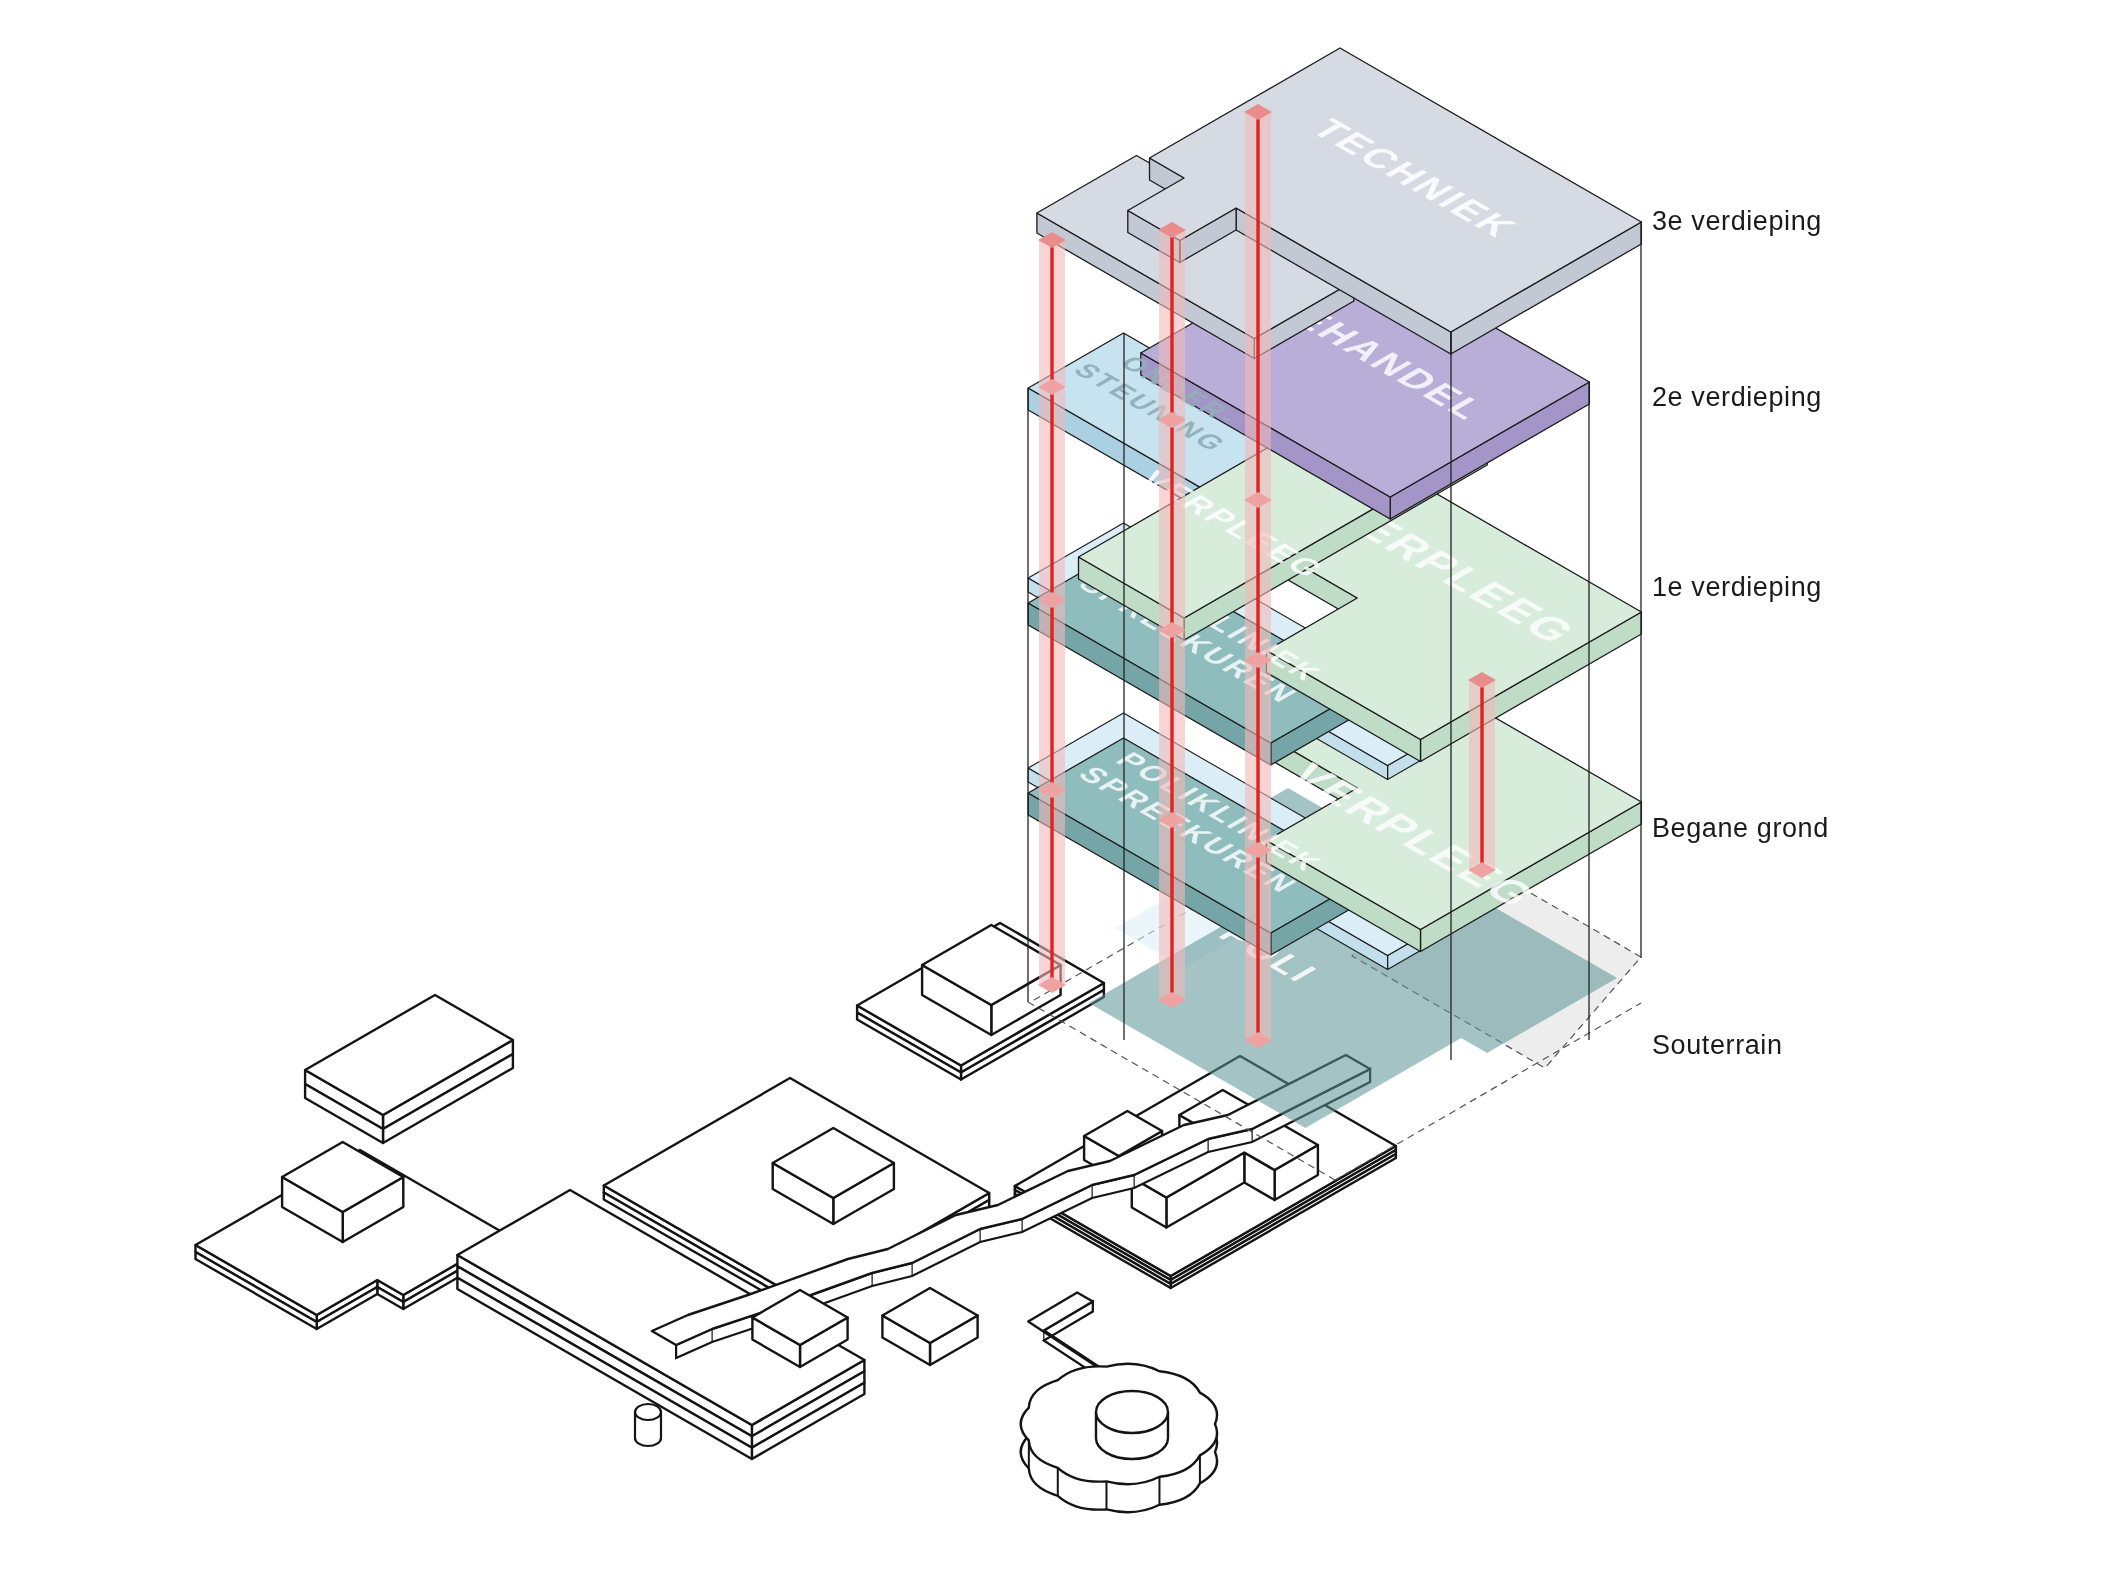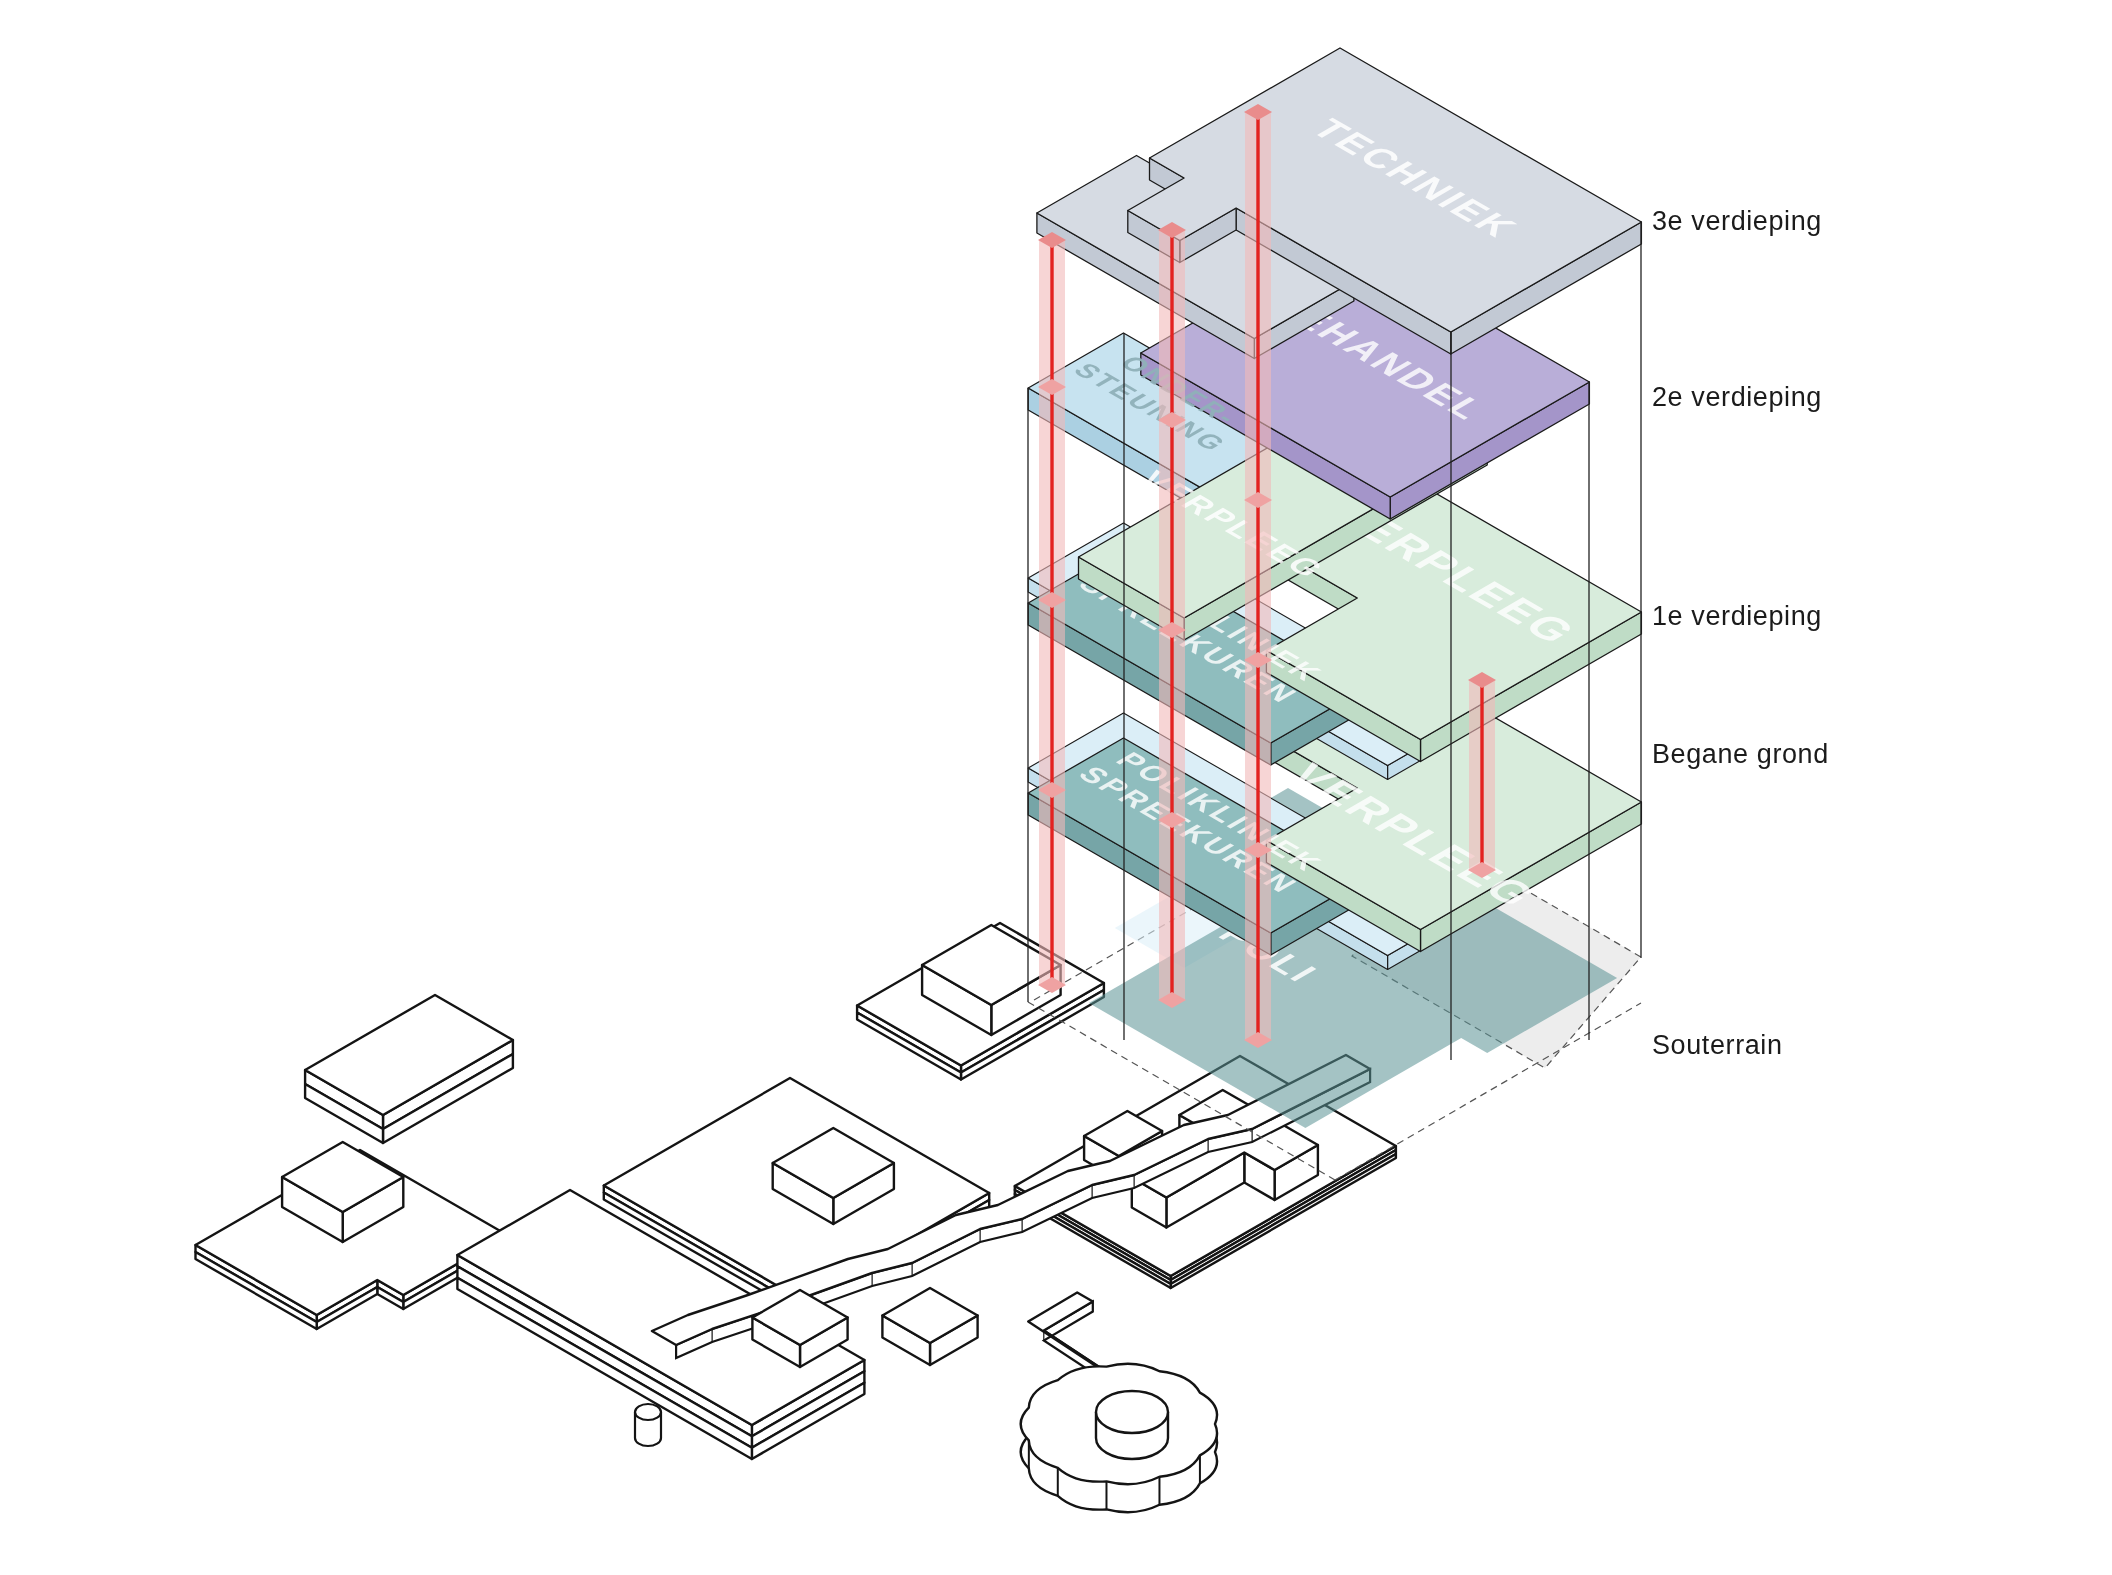--- a/index.html
+++ b/index.html
@@ -1,21 +1,21 @@
 <!DOCTYPE html>
 <html><head>
 <meta charset="utf-8">
 <style>
   html,body{margin:0;padding:0;background:#ffffff;}
   .canvas{position:relative;width:2112px;height:1575px;background:#ffffff;overflow:hidden;
           font-family:"Liberation Sans",sans-serif;}
   #diagram{position:absolute;left:0;top:0;}
   .floor-label{position:absolute;left:1652px;font-size:27px;color:#1b1b1b;
                letter-spacing:0.6px;white-space:nowrap;font-family:"Liberation Sans",sans-serif;text-align:right;}
-  .fl-3e{top:206px;} .fl-2e{top:382px;} .fl-1e{top:601px;} .fl-bg{top:739px;} .fl-so{top:1030px;}
+  .fl-3e{top:206px;} .fl-2e{top:382px;} .fl-1e{top:572px;} .fl-bg{top:813px;} .fl-so{top:1030px;}
 </style>
 </head>
 <body>
 
 <div class="canvas">
   <svg id="diagram" width="2112" height="1575" viewBox="0 0 2112 1575">
       <g>
         <polygon points="507.2,1235.0 403.3,1295.0 403.3,1302.0 507.2,1242.0" fill="#ffffff" stroke="#141414" stroke-width="2.4" stroke-linejoin="round"></polygon>
         <polygon points="403.3,1295.0 377.3,1280.0 377.3,1287.0 403.3,1302.0" fill="#ffffff" stroke="#141414" stroke-width="2.4" stroke-linejoin="round"></polygon>
         <polygon points="377.3,1280.0 316.7,1315.0 316.7,1322.0 377.3,1287.0" fill="#ffffff" stroke="#141414" stroke-width="2.4" stroke-linejoin="round"></polygon>

